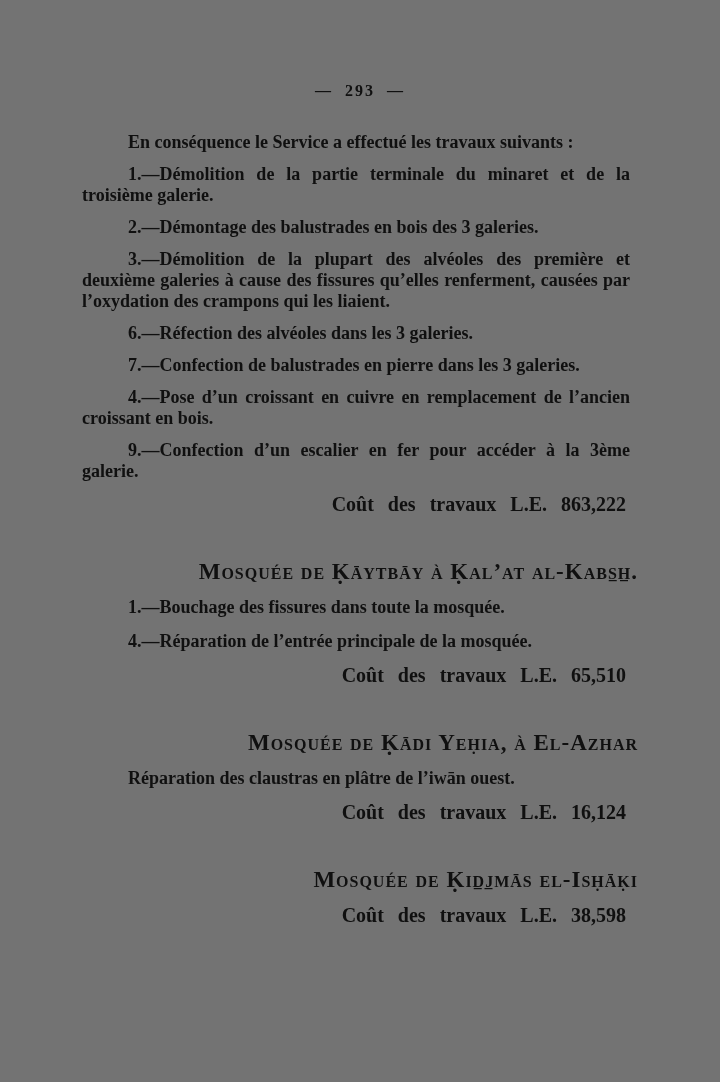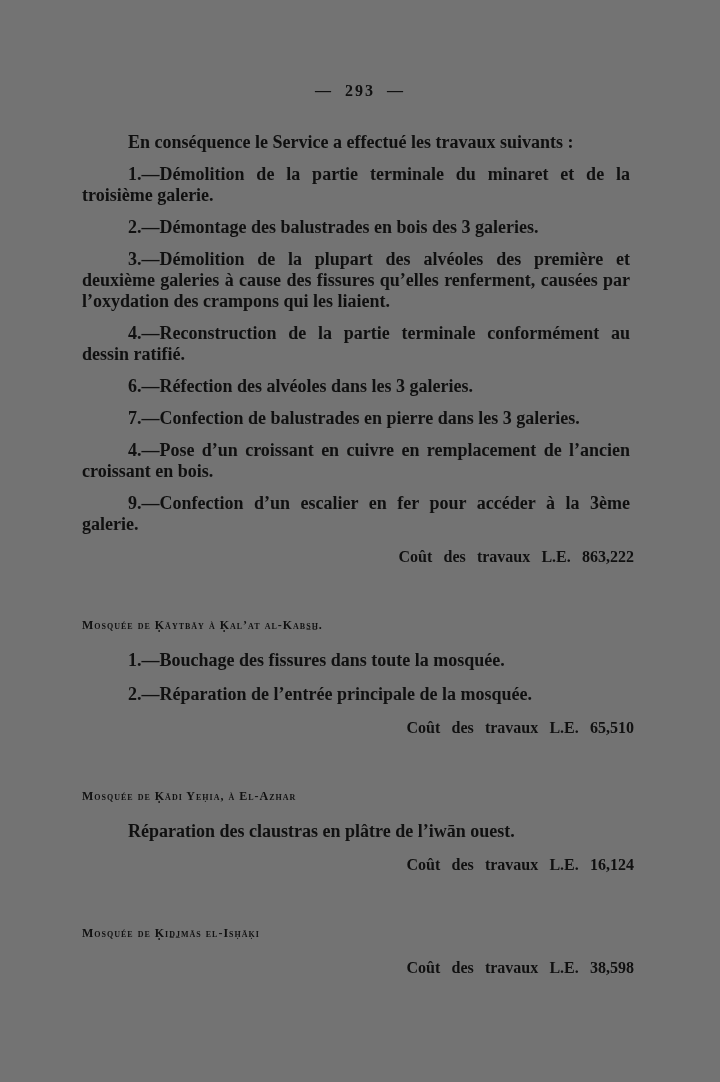--- a/index.html
+++ b/index.html
@@ -31,33 +31,33 @@
     word-spacing: 6px;
   }
   .para {
     font-size: 18px;
     line-height: 21px;
     text-align: justify;
     text-indent: 46px;
     margin: 0 8px 11px 0;
   }
   .cost-line {
-    font-size: 16px;
+    font-size: 20px;
     line-height: 22px;
     text-align: right;
     word-spacing: 0.45em;
-    margin: 1px 4px 0 0;
+    margin: 1px 12px 0 0;
   }
   .section {
     margin-top: 46px;
   }
   .section-heading {
-    text-align: left;
+    text-align: right;
     font-variant: small-caps;
-    font-size: 12px;
+    font-size: 23px;
     letter-spacing: 1px;
     line-height: 22px;
     margin: 0 0 13px 0;
   }
   .section .para {
     line-height: 22px;
     margin-bottom: 12px;
   }
 </style>
 </head>
@@ -67,34 +67,33 @@
   <div class="content">
 
     <div class="page-number">— 293 —</div>
 
     <p class="para">En conséquence le Service a effectué les travaux suivants :</p>
 
     <div>
         <p class="para">1.—Démolition de la partie terminale du minaret et de la troisième galerie.</p>
         <p class="para">2.—Démontage des balustrades en bois des 3 galeries.</p>
         <p class="para">3.—Démolition de la plupart des alvéoles des première et deuxième galeries à cause des fissures qu’elles renferment, causées par l’oxydation des crampons qui les liaient.</p>
-        <p class="para">4.—Reconstruction de la partie terminale conformément au dessin ratifié.</p>
         <p class="para">6.—Réfection des alvéoles dans les 3 galeries.</p>
         <p class="para">7.—Confection de balustrades en pierre dans les 3 galeries.</p>
         <p class="para">4.—Pose d’un croissant en cuivre en remplacement de l’ancien croissant en bois.</p>
         <p class="para">9.—Confection d’un escalier en fer pour accéder à la 3ème galerie.</p>
       </div>
 
     <div class="cost-line">Coût des travaux L.E. 863,222</div>
 
     <div>
         <section class="section">
           <h2 class="section-heading">Mosquée de Ḳāytbāy à Ḳal’at al-Kabs̲h̲.</h2>
           <p class="para">1.—Bouchage des fissures dans toute la mosquée.</p>
-          <p class="para">2.—Réparation de l’entrée principale de la mosquée.</p>
+          <p class="para">4.—Réparation de l’entrée principale de la mosquée.</p>
           <div class="cost-line">Coût des travaux L.E. 65,510</div>
         </section>
         <section class="section">
           <h2 class="section-heading">Mosquée de Ḳādi Yeḥia, à El-Azhar</h2>
           <p class="para">Réparation des claustras en plâtre de l’iwān ouest.</p>
           <div class="cost-line">Coût des travaux L.E. 16,124</div>
         </section>
         <section class="section">
           <h2 class="section-heading">Mosquée de Ḳid̲j̲mās el-Isḥāḳi</h2>
           <div class="cost-line">Coût des travaux L.E. 38,598</div>

